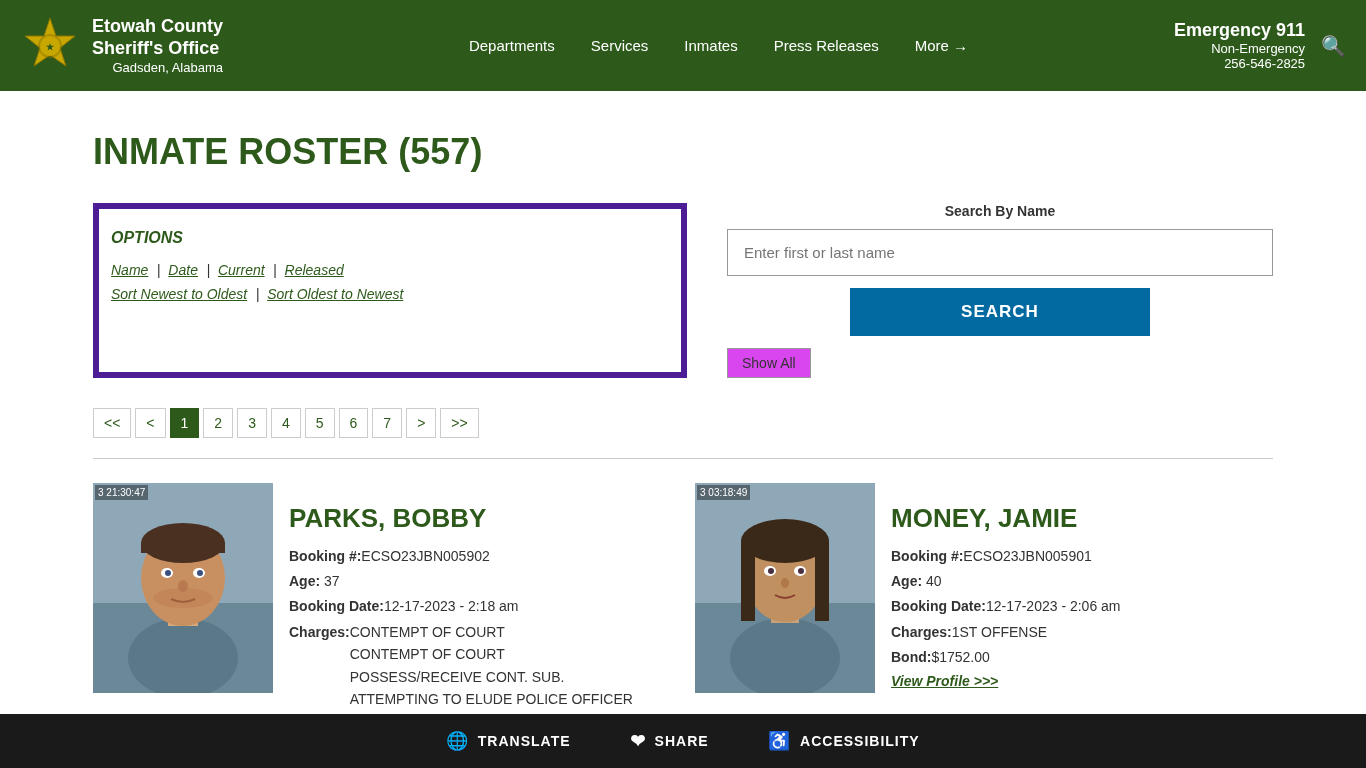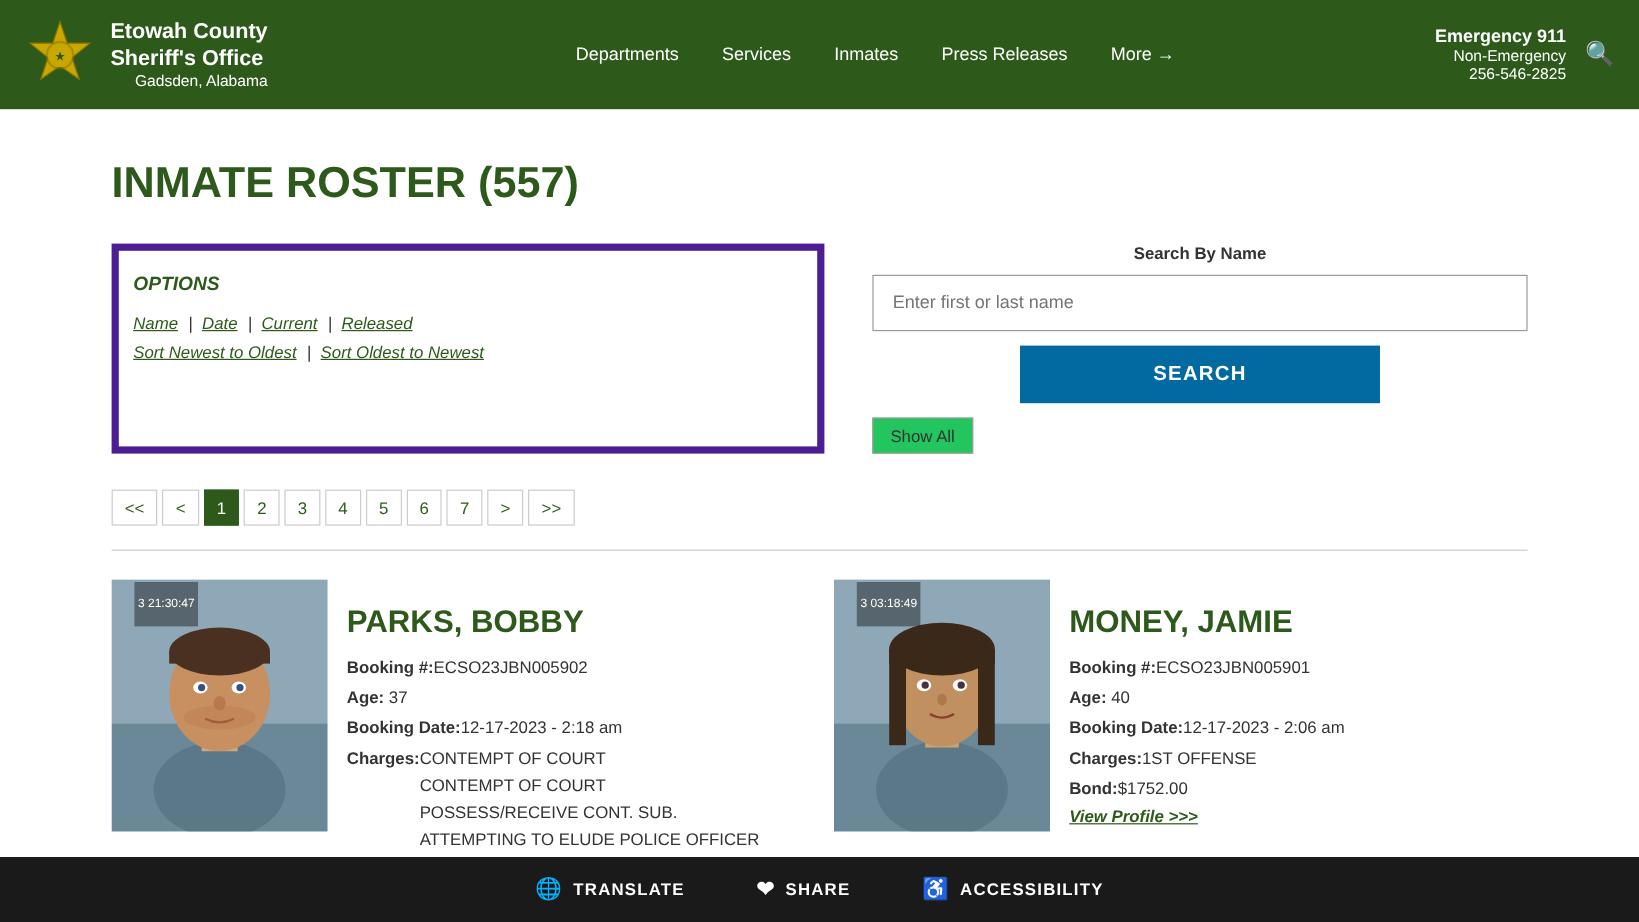--- a/index.html
+++ b/index.html
@@ -53,21 +53,21 @@
       display: flex;
       align-items: center;
       gap: 16px;
       margin-left: auto;
     }
     .emergency-info {
       text-align: right;
       font-size: 13px;
     }
     .emergency-info .emergency-num {
-      font-size: 15px;
+      font-size: 18px;
       font-weight: bold;
     }
     .search-icon-btn {
       background: none;
       border: none;
       cursor: pointer;
       color: white;
       font-size: 20px;
     }
 
@@ -160,21 +160,21 @@
       font-weight: bold;
       padding: 14px 0;
       width: 55%;
       cursor: pointer;
       text-transform: uppercase;
       letter-spacing: 1px;
       display: block;
       margin: 0 auto 12px auto;
     }
     .show-all-btn {
-      background: #22c55e;
+      background: #d946ef;
       color: #333;
       border: 1px solid #999;
       font-size: 14px;
       padding: 6px 14px;
       cursor: pointer;
       display: block;
     }
 
     
     .pagination {
@@ -220,25 +220,25 @@
       width: 180px;
       height: 210px;
       background: #b0c4d8;
       flex-shrink: 0;
       position: relative;
       overflow: hidden;
     }
     .inmate-photo-timestamp {
       position: absolute;
       top: 2px;
-      left: 19px;
+      left: 2px;
       font-size: 10px;
       color: white;
       background: rgba(0,0,0,0.4);
-      padding: 13px 3px;
+      padding: 2px 3px;
     }
 
     .inmate-info {
       flex: 1;
     }
     .inmate-name {
       font-size: 26px;
       font-weight: 900;
       color: #2d5a1b;
       margin-bottom: 12px;

